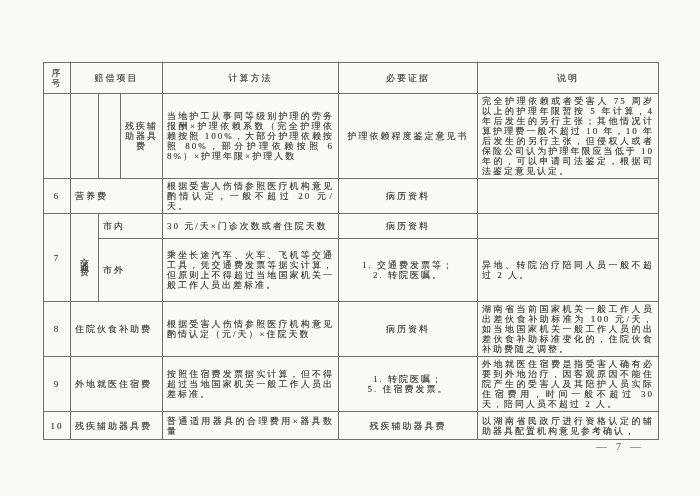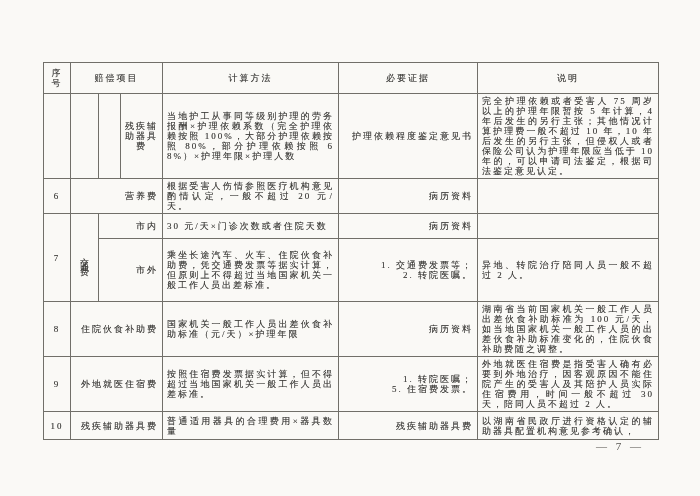--- a/index.html
+++ b/index.html
@@ -37,21 +37,21 @@
     letter-spacing: 2.5px;
     font-size: 9.5px;
     font-family: Liberation Serif, serif;
   }
   td.num {
     text-align: center;
     letter-spacing: 0;
     padding: 2px 1px;
   }
   td.item {
-    text-align: right;
+    text-align: left;
     letter-spacing: 3px;
     padding: 2px 3px;
   }
   td.item-wrap {
     text-align: center;
     letter-spacing: 4px;
     line-height: 12px;
     padding: 2px 3px;
   }
   td.vert {
@@ -63,21 +63,21 @@
     letter-spacing: 5px;
     margin: 0 auto;
     display: block;
   }
   td.body-cell {
     text-align: justify;
     vertical-align: middle;
   }
   td.evid {
     white-space: pre-line;
-    text-align: right;
+    text-align: center;
   }
   .page-number {
     position: absolute;
     left: 575px; top: 440px;
     width: 90px;
     text-align: center;
     font-size: 11px;
     letter-spacing: 3px;
     color: #55534f;
   }
@@ -131,30 +131,30 @@
             <span class="vtxt">交通费</span>
           </td>
       <td class="item" colspan="2">市内</td>
       <td class="body-cell">30 元/天×门诊次数或者住院天数</td>
       <td class="body-cell evid">病历资料</td>
       <td class="body-cell"></td>
     </tr>
 
     <tr style="height:63px">
       <td class="item" colspan="2">市外</td>
-      <td class="body-cell">乘坐长途汽车、火车、住院伙食补助费，凭交通费发票等据实计算，但原则上不得超过当地国家机关一般工作人员出差标准。</td>
+      <td class="body-cell">乘坐长途汽车、火车、飞机等交通工具，凭交通费发票等据实计算，但原则上不得超过当地国家机关一般工作人员出差标准。</td>
       <td class="body-cell evid">1. 交通费发票等；
 2. 转院医嘱。</td>
       <td class="body-cell">异地、转院治疗陪同人员一般不超过 2 人。</td>
     </tr>
 
     <tr style="height:52px">
       <td class="num">8</td>
       <td class="item" colspan="3">住院伙食补助费</td>
-      <td class="body-cell">国家机关一般工作人员出差伙食补助标准（元/天）×护理年限</td>
+      <td class="body-cell">根据受害人伤情参照医疗机构意见酌情认定（元/天）×住院天数</td>
       <td class="body-cell evid">病历资料</td>
       <td class="body-cell">湖南省当前国家机关一般工作人员出差伙食补助标准为 100 元/天，如当地国家机关一般工作人员的出差伙食补助标准变化的，住院伙食补助费随之调整。</td>
     </tr>
 
     <tr style="height:54px">
       <td class="num">9</td>
       <td class="item" colspan="3">外地就医住宿费</td>
       <td class="body-cell">按照住宿费发票据实计算，但不得超过当地国家机关一般工作人员出差标准。</td>
       <td class="body-cell evid">1. 转院医嘱；
 5. 住宿费发票。</td>

